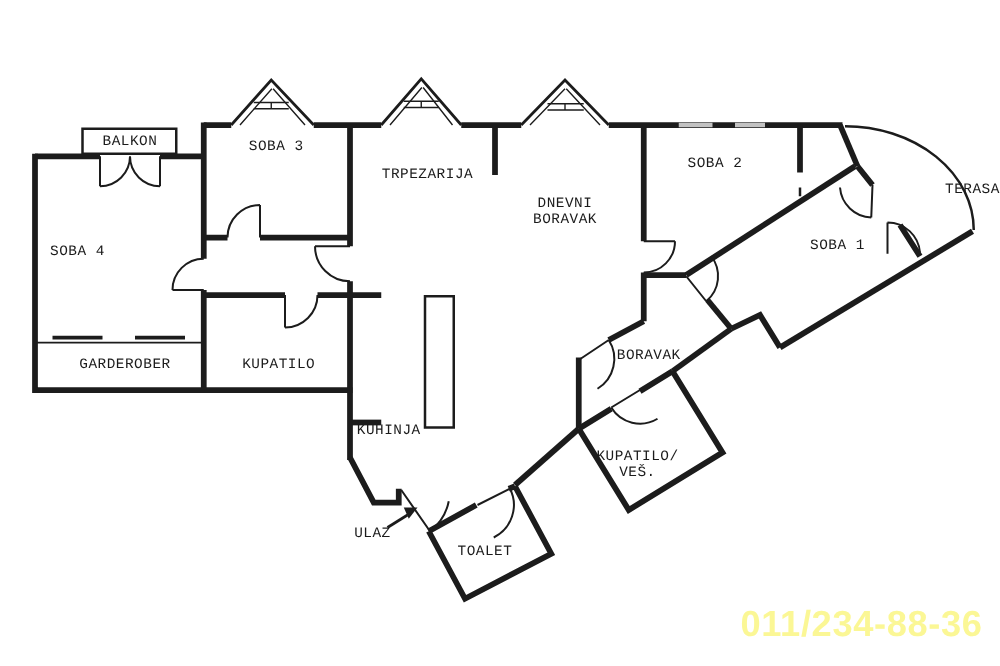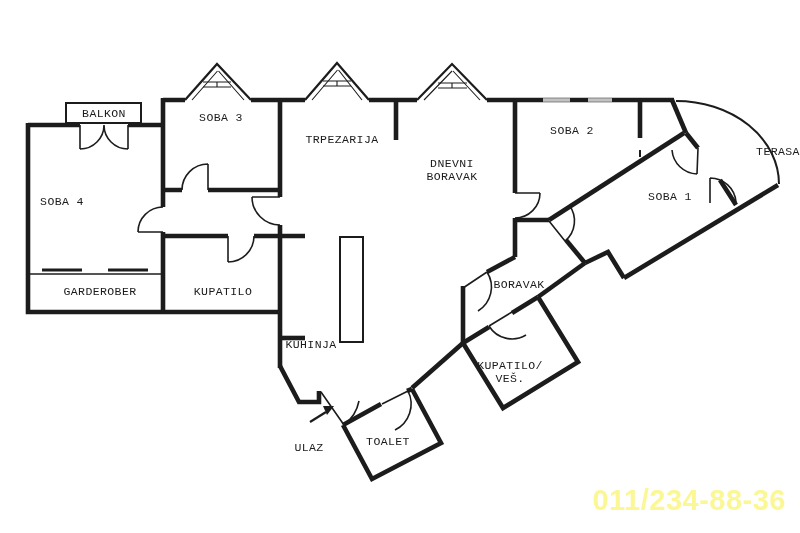--- a/index.html
+++ b/index.html
@@ -124,21 +124,21 @@
       <div class="room-label" style="left: 342px; top: 140px;">TRPEZARIJA</div>
       <div class="room-label" style="left: 311px; top: 305px; margin-top: 40px;">KUHINJA</div>
       <div class="room-label" style="left: 452px; top: 170px;">DNEVNI
 BORAVAK</div>
       <div class="room-label" style="left: 572px; top: 131px;">SOBA 2</div>
       <div class="room-label" style="left: 734px; top: 152px; margin-left: 44px;">TERASA</div>
       <div class="room-label" style="left: 670px; top: 197px;">SOBA 1</div>
       <div class="room-label" style="left: 519px; top: 285px;">BORAVAK</div>
       <div class="room-label" style="left: 510px; top: 372px;">KUPATILO/
 VEŠ.</div>
-      <div class="room-label" style="left: 309px; top: 427px; margin-top: 21px;">ULAZ</div>
+      <div class="room-label" style="left: 298px; top: 427px;">ULAZ</div>
       <div class="room-label" style="left: 388px; top: 442px;">TOALET</div>
     </div>
 
   <div id="watermark" style="color: rgb(251, 247, 149);">
     <div>011/234-88-36</div>
   </div>
 
 </div>
 
 </body></html>

